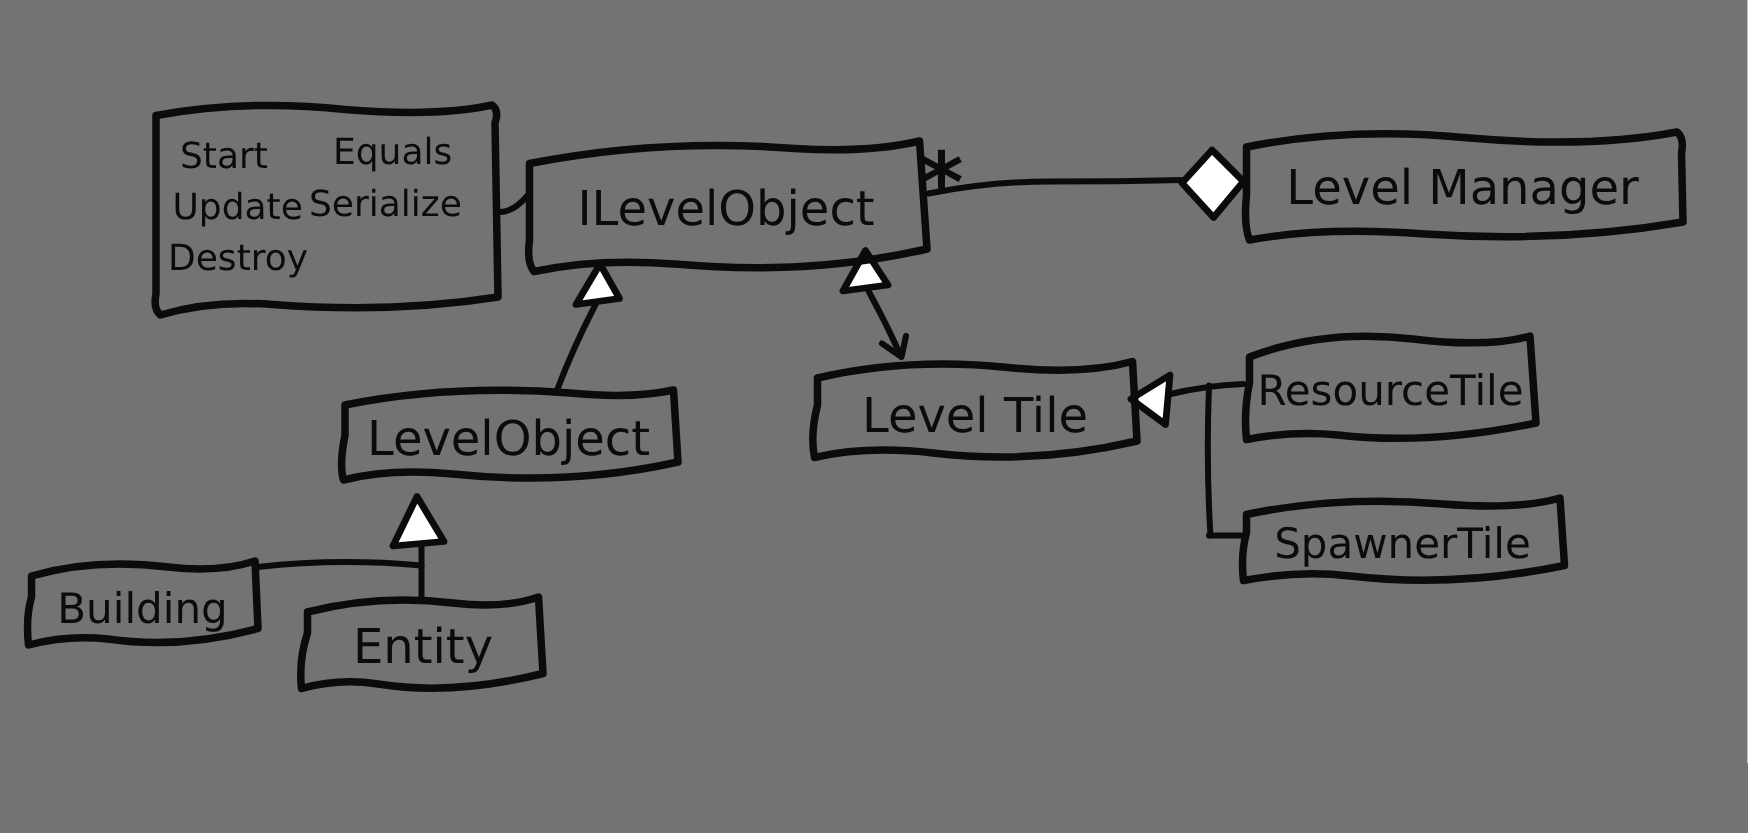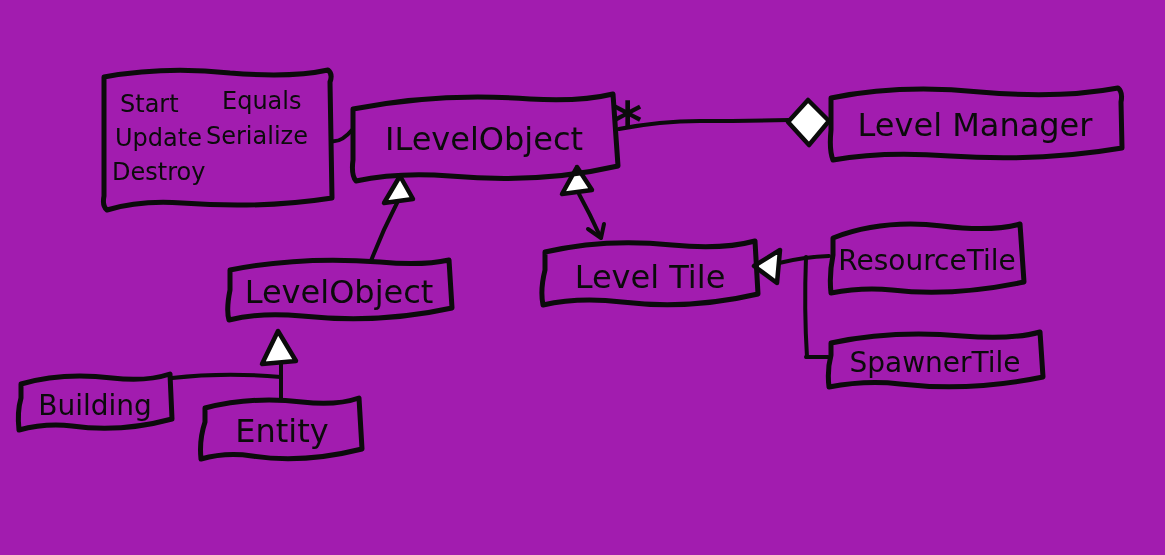--- a/index.html
+++ b/index.html
@@ -5,21 +5,21 @@
   html, body {
     margin: 0;
     padding: 0;
     background: #ffffff;
     font-family: "DejaVu Sans", sans-serif;
   }
   .stage {
     position: relative;
     width: 1165px;
     height: 555px;
-    background: #a21caf;
+    background: #737373;
     overflow: hidden;
   }
   svg { display: block; }
   .ink-stroke {
     fill: none;
     stroke: #0b0b0b;
     stroke-width: 5;
     stroke-linecap: round;
     stroke-linejoin: round;
   }

